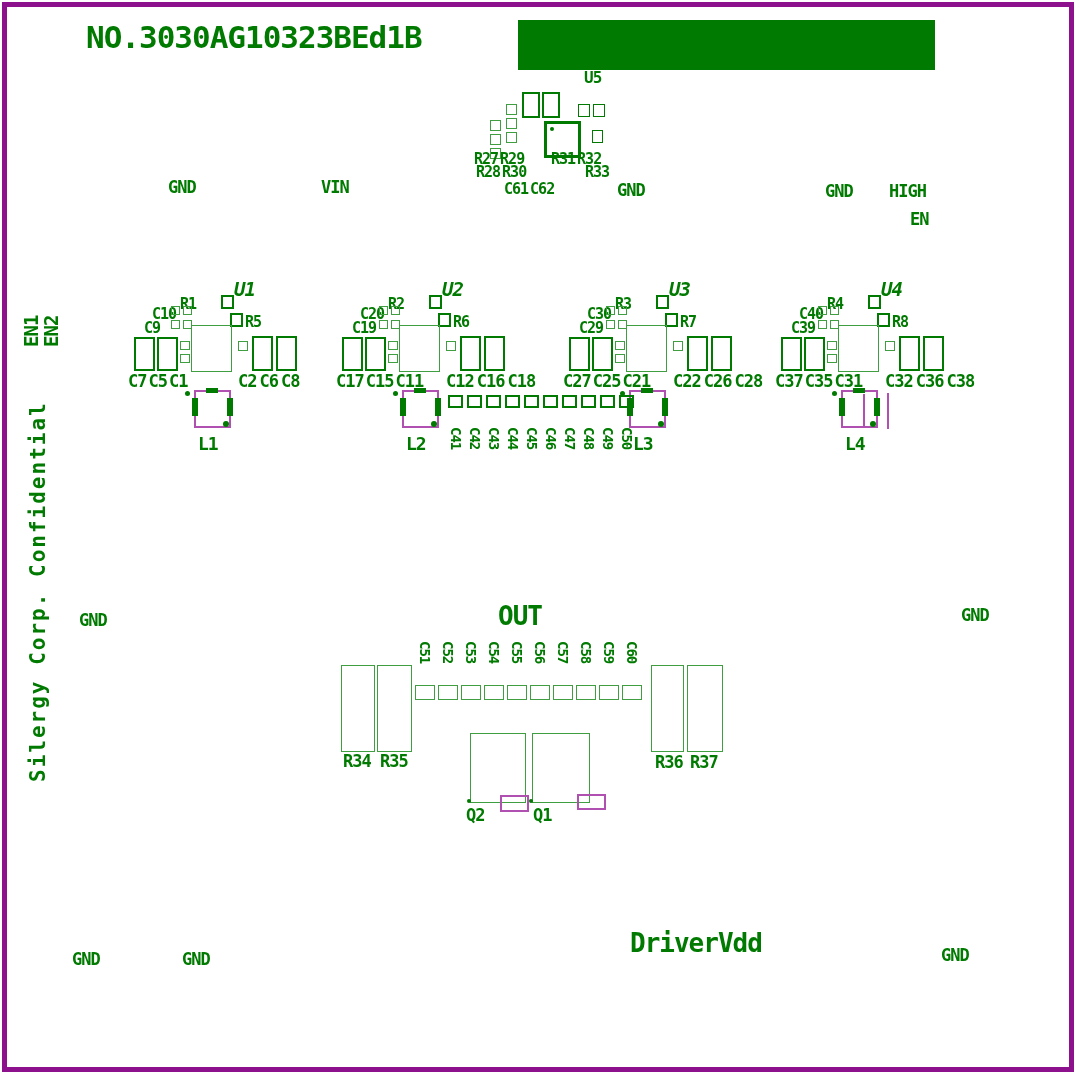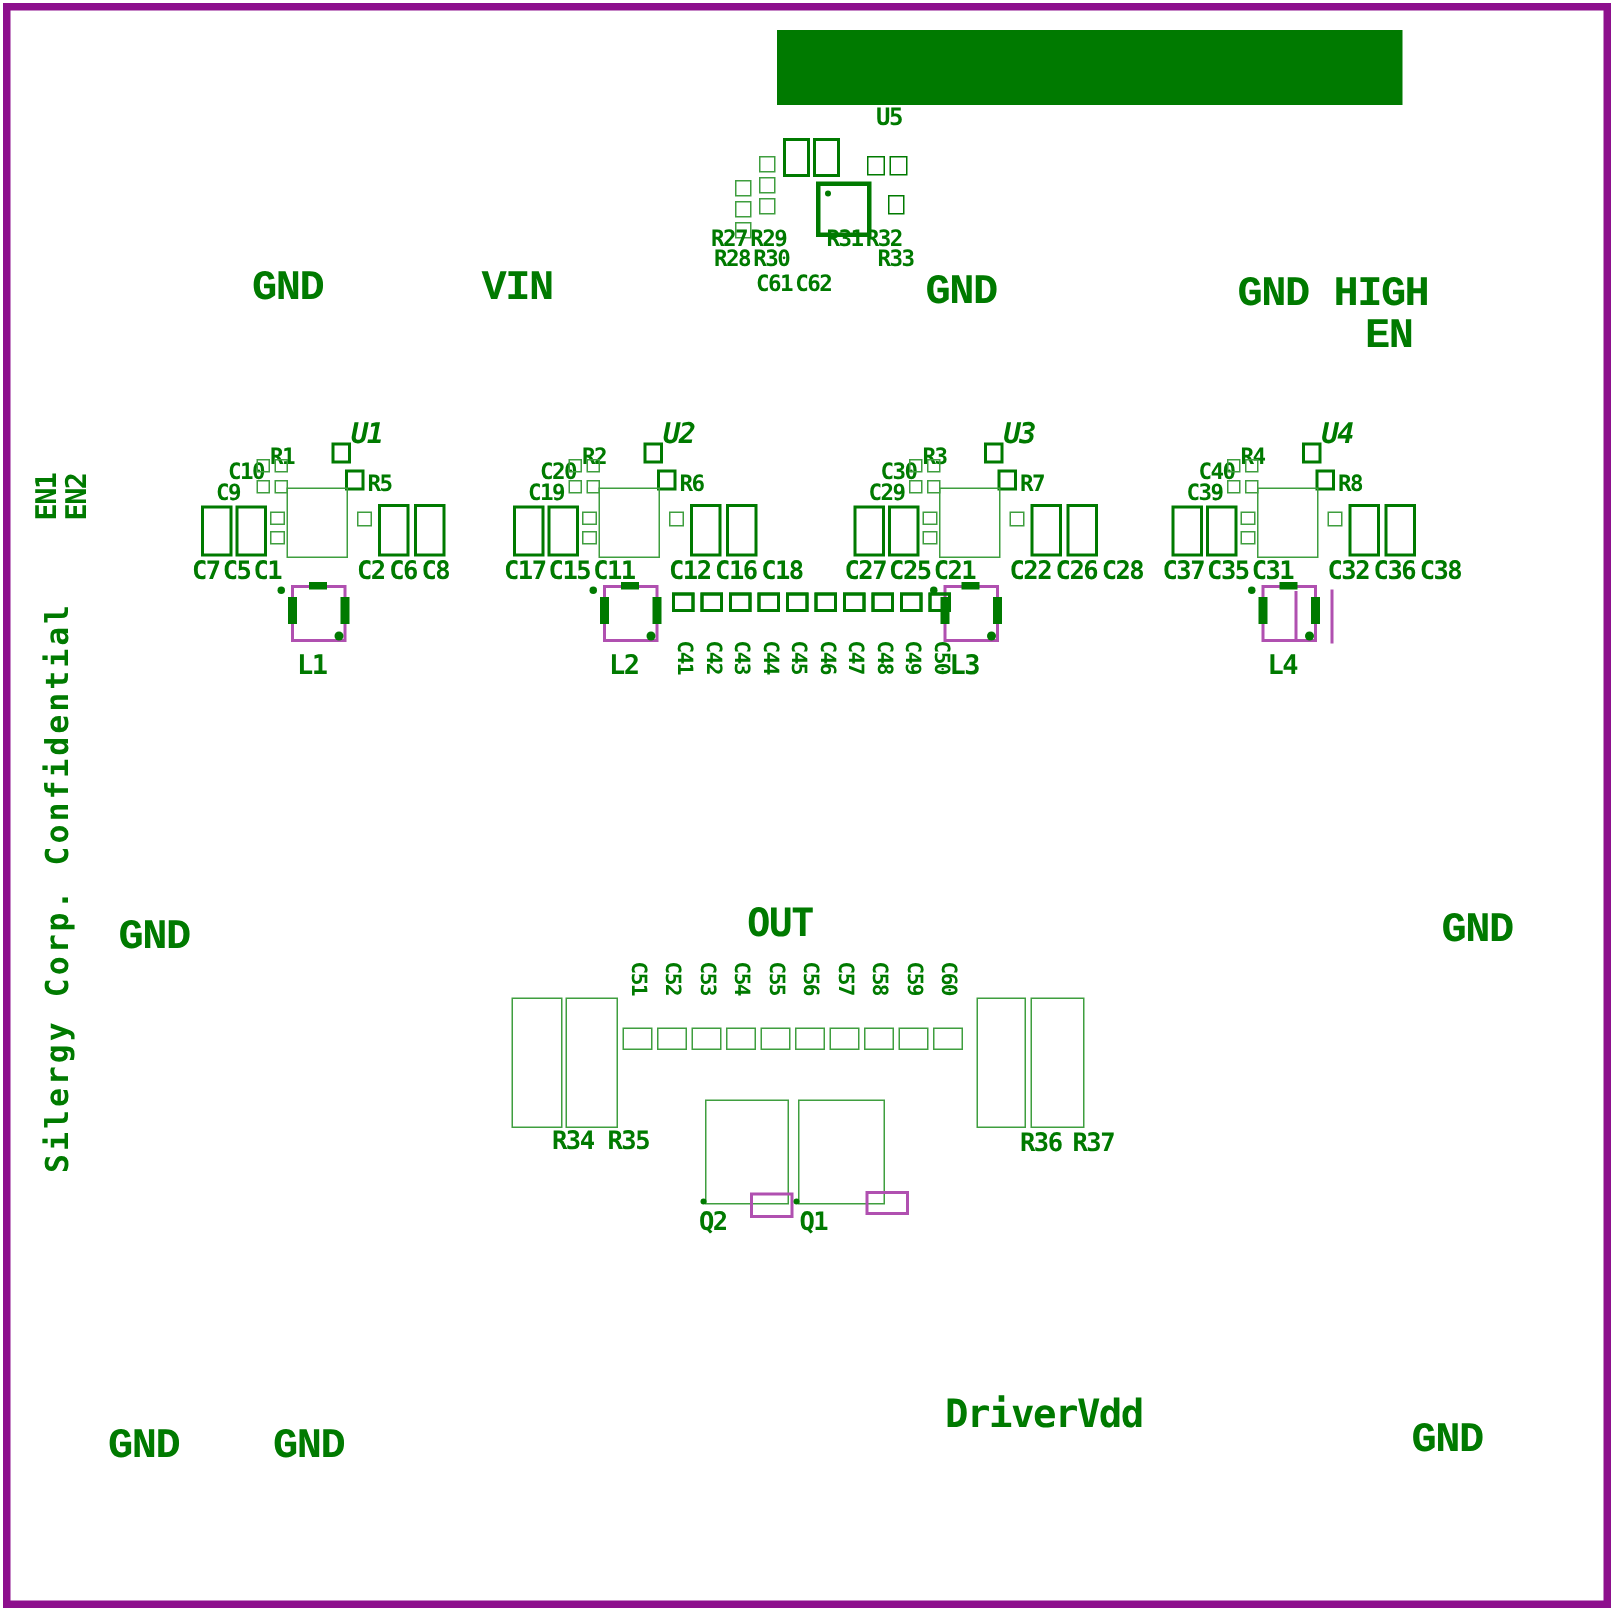--- a/index.html
+++ b/index.html
@@ -9,21 +9,21 @@
     --lmag:#b050b0;
   }
   *{margin:0;padding:0;box-sizing:border-box;}
   html,body{width:1080px;height:1080px;background:#fff;}
   body{font-family:"DejaVu Sans Mono","Liberation Mono",monospace;font-weight:bold;}
   .board{position:absolute;left:0;top:0;width:1080px;height:1080px;background:#fff;overflow:hidden;}
   .frame{position:absolute;left:2px;top:2px;width:1072px;height:1070px;border:5px solid var(--mag);}
 
   .lbl{position:absolute;color:var(--g);line-height:1;white-space:nowrap;letter-spacing:-1px;}
   .title{left:86px;top:22px;font-size:31px;}
-  .net{font-size:28px;font-family:Liberation Mono, monospace;}
+  .net{font-size:17px;}
   .big{font-size:26px;}
   .sref{font-size:15px;}
 
   .rot{position:absolute;transform:rotate(-90deg);transform-origin:0 0;color:var(--g);line-height:1;white-space:nowrap;letter-spacing:-1px;}
 
   .bar{position:absolute;left:518px;top:20px;width:417px;height:50px;background:var(--g);}
 
   
   .u5{position:absolute;left:460px;top:60px;width:220px;height:150px;}
   .u5 .spu{position:absolute;width:11px;height:11px;border:1px solid var(--lg);}
@@ -87,40 +87,41 @@
   
   .orow{position:absolute;left:415px;top:641px;display:flex;gap:3px;}
   .ocell{position:relative;width:20px;height:62px;}
   .ovl{position:absolute;top:0;left:3px;writing-mode:vertical-rl;font-size:14px;color:var(--g);line-height:1;letter-spacing:-1px;}
   .ocp{position:absolute;top:44px;left:0;width:20px;height:15px;border:1px solid var(--lg);}
   .bigr{position:absolute;border:1px solid var(--lg);}
   .r34{left:341px;top:665px;width:34px;height:87px}
   .r35{left:377px;top:665px;width:35px;height:87px}
   .r36{left:651px;top:665px;width:33px;height:87px}
   .r37{left:687px;top:665px;width:36px;height:87px}
-  .rl{font-size:17px;margin-left:25px;}
+  .rl{font-size:17px;}
   .r34l{left:343px;top:753px}.r35l{left:380px;top:753px}
   .r36l{left:655px;top:754px}.r37l{left:690px;top:754px}
   .qbody{position:absolute;border:1px solid var(--lg);}
   .q2b{left:470px;top:733px;width:56px;height:70px}
   .q1b{left:532px;top:733px;width:58px;height:70px}
   .qpad{position:absolute;border:2px solid var(--lmag);}
   .q2p{left:500px;top:795px;width:29px;height:17px}
   .q1p{left:577px;top:794px;width:29px;height:16px}
   .qdot{position:absolute;width:4px;height:4px;border-radius:50%;background:var(--g);}
   .q2d{left:467px;top:799px}.q1d{left:529px;top:799px}
   .ql{font-size:17px;}
   .q2l{left:466px;top:807px}.q1l{left:533px;top:807px}
 </style>
 </head>
 <body>
 
 <div class="board">
   <div class="frame"></div>
 
+  <div class="lbl title">NO.3030AG10323BEd1B</div>
   <div class="bar"></div>
 
   <div class="lbl net" style="left:168px;top:179px">GND</div>
   <div class="lbl net" style="left:321px;top:179px">VIN</div>
   <div class="lbl net" style="left:617px;top:182px">GND</div>
   <div class="lbl net" style="left:825px;top:183px">GND</div>
   <div class="lbl net" style="left:889px;top:183px">HIGH</div>
   <div class="lbl net" style="left:910px;top:211px">EN</div>
   <div class="lbl net" style="left:79px;top:612px">GND</div>
   <div class="lbl net" style="left:961px;top:607px">GND</div>

